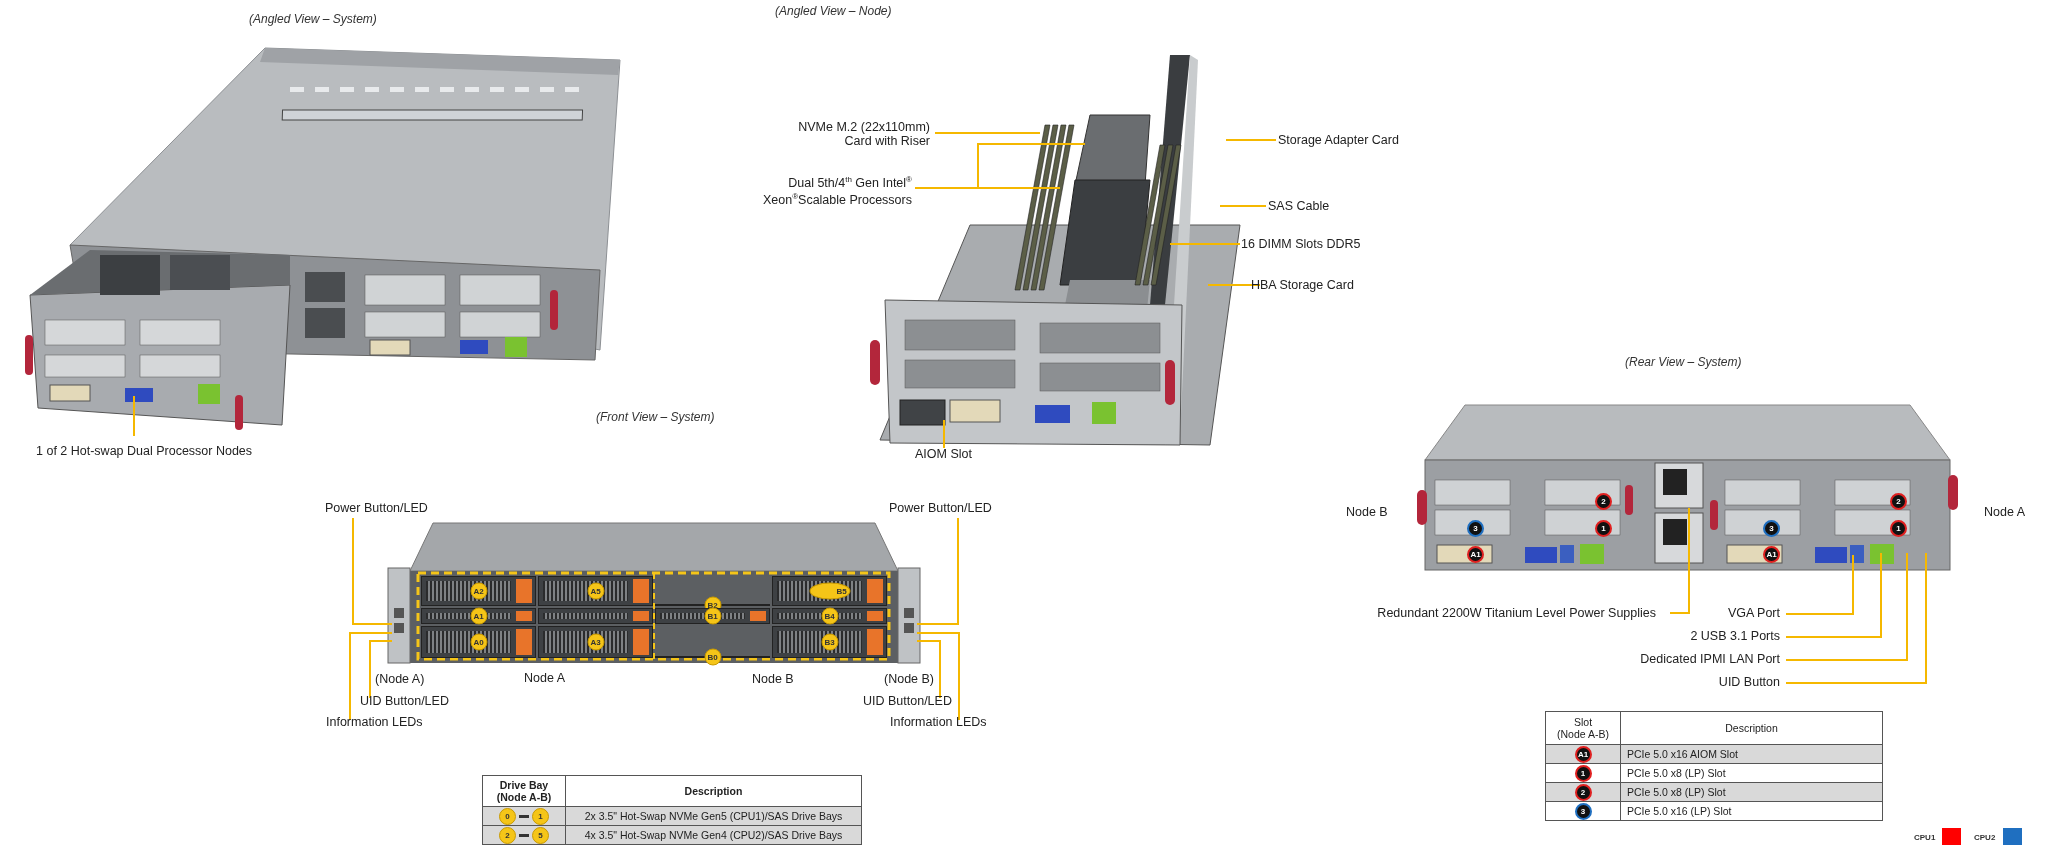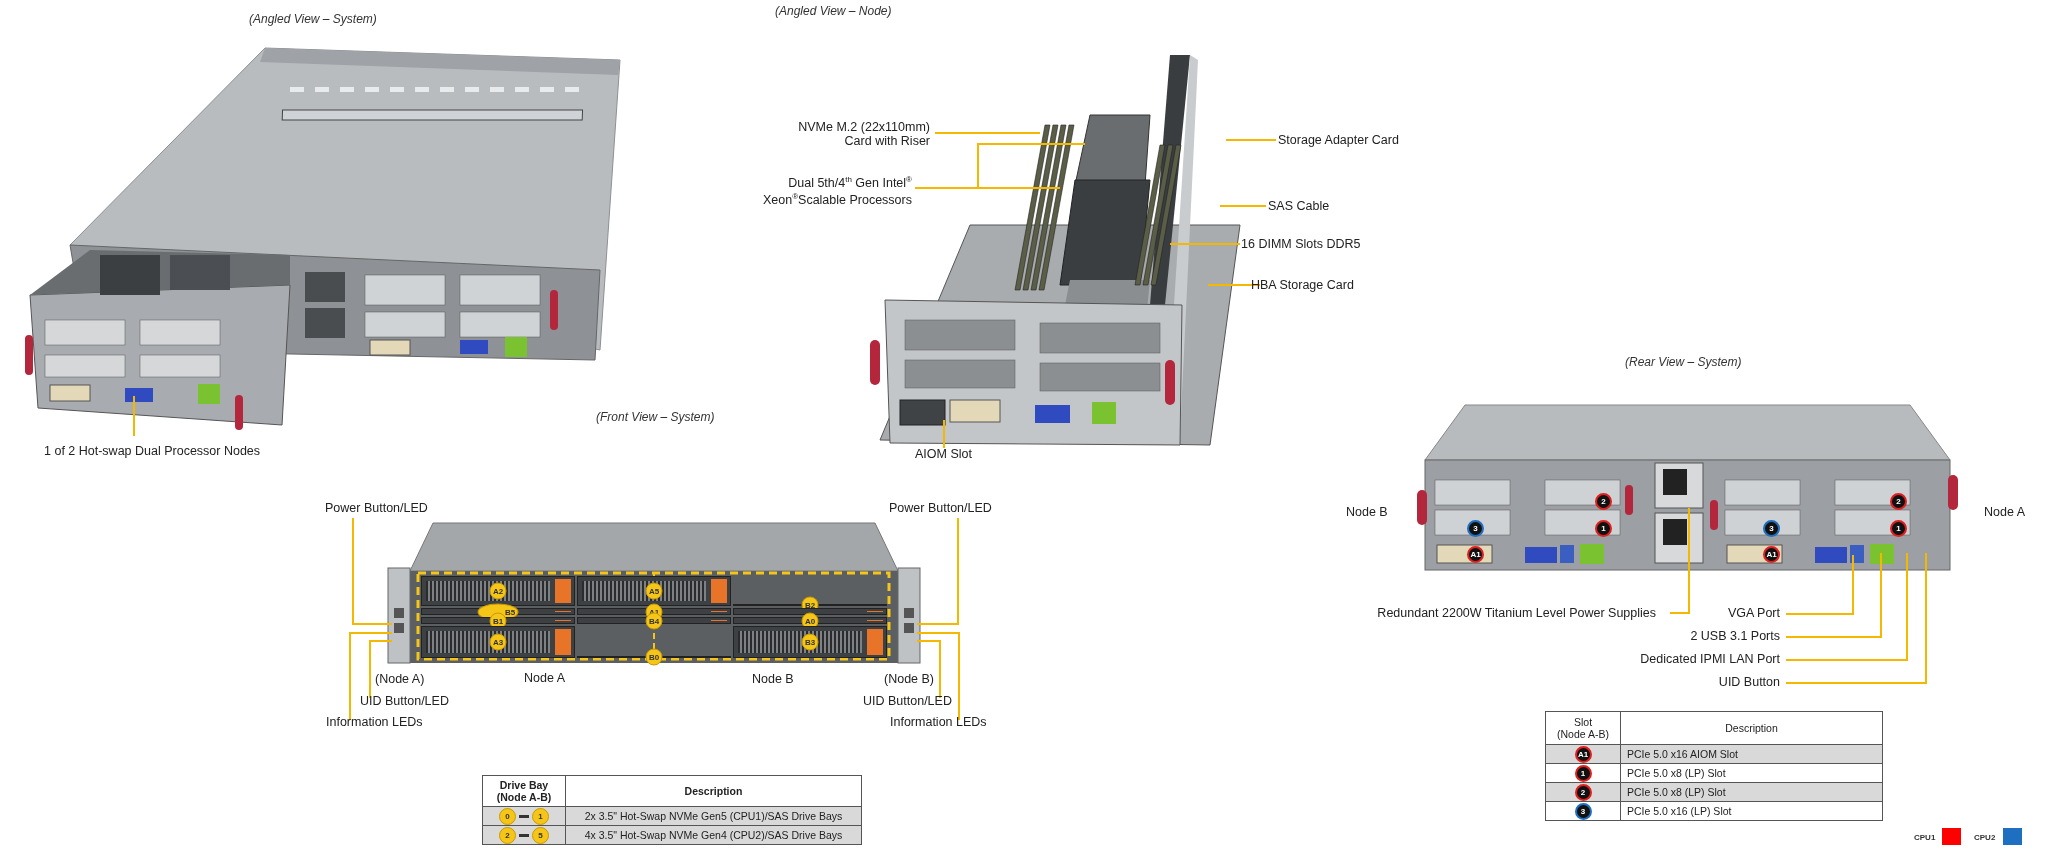--- a/index.html
+++ b/index.html
@@ -80,21 +80,21 @@
       <rect x="440" y="272" width="80" height="25"></rect>
   </g>
   <rect x="285" y="232" width="40" height="30" fill="#4a4d50"></rect>
   <rect x="285" y="268" width="40" height="30" fill="#4a4d50"></rect>
   <rect x="350" y="300" width="40" height="15" fill="#e3d9b9" stroke="#555"></rect>
   <rect x="440" y="300" width="28" height="14" fill="#2f4bbf"></rect>
   <rect x="485" y="297" width="22" height="20" fill="#7ac230"></rect>
   <rect x="530" y="250" width="8" height="40" rx="4" fill="#b3263b"></rect>
 </svg>
 <div class="ln" style="left:133px;top:396px;width:2px;height:40px"></div>
-<div class="abs lbl" style="left:44px;top:444px">1 of 2 Hot-swap  Dual Processor Nodes</div>
+<div class="abs lbl" style="left:36px;top:444px">1 of 2 Hot-swap  Dual Processor Nodes</div>
 
 <svg class="art" style="left:870px;top:55px" width="420" height="390" viewBox="0 0 420 390">
 
   <polygon points="100,170 370,170 340,390 10,385" fill="#a9acaf" stroke="#555"></polygon>
   <polygon points="300,0 320,0 295,250 280,250" fill="#3a3d40"></polygon>
   <polygon points="320,0 328,5 310,380 295,390" fill="#c9ccce"></polygon>
 
   <g fill="#5b5e47" stroke="#222" stroke-width="0.6">
     <polygon points="175,70 180,70 150,235 145,235"></polygon>
       <polygon points="183,70 188,70 158,235 153,235"></polygon>
@@ -157,21 +157,21 @@
     <rect x="22" y="48" width="488" height="92" fill="#5c5f62"></rect>
     <rect x="0" y="45" width="22" height="95" fill="#bfc2c5" stroke="#666"></rect>
     <rect x="510" y="45" width="22" height="95" fill="#bfc2c5" stroke="#666"></rect>
     <rect x="6" y="85" width="10" height="10" fill="#555"></rect>
       <rect x="6" y="100" width="10" height="10" fill="#555"></rect>
     <rect x="516" y="85" width="10" height="10" fill="#555"></rect>
       <rect x="516" y="100" width="10" height="10" fill="#555"></rect>
     <rect x="30" y="50" width="471" height="86" fill="none" stroke="#f5c518" stroke-width="3" stroke-dasharray="8,5"></rect>
     <line x1="266" y1="50" x2="266" y2="136" stroke="#f5c518" stroke-width="2" stroke-dasharray="6,4"></line>
   </svg>
-  <div class="abs" id="bay-grid" style="left:33px;top:53px;width:466px;height:82px;display:grid;grid-template-columns:repeat(3,1fr);grid-template-rows:repeat(3,1fr);gap:2px">
+  <div class="abs" id="bay-grid" style="left:33px;top:53px;width:466px;height:82px;display:grid;grid-template-columns:repeat(4,1fr);grid-template-rows:repeat(3,1fr);gap:2px">
       <div style="position: relative; background: rgb(62, 65, 68); border: 1px solid rgb(34, 34, 34);">
         <div style="position: absolute; inset: 4px 24px 4px 4px; background: repeating-linear-gradient(90deg, rgb(34, 34, 34) 0px, rgb(34, 34, 34) 2px, rgb(154, 157, 160) 2px, rgb(154, 157, 160) 4px); opacity: 0.7;"></div>
         <div style="position: absolute; right: 3px; top: 2px; bottom: 2px; width: 16px; background: rgb(232, 116, 42);"></div>
         <span class="badge y" style="position: absolute; left: 50%; top: 50%; transform: translate(-50%, -50%);">A2</span>
       </div>
       <div style="position: relative; background: rgb(62, 65, 68); border: 1px solid rgb(34, 34, 34);">
         <div style="position: absolute; inset: 4px 24px 4px 4px; background: repeating-linear-gradient(90deg, rgb(34, 34, 34) 0px, rgb(34, 34, 34) 2px, rgb(154, 157, 160) 2px, rgb(154, 157, 160) 4px); opacity: 0.7;"></div>
         <div style="position: absolute; right: 3px; top: 2px; bottom: 2px; width: 16px; background: rgb(232, 116, 42);"></div>
         <span class="badge y" style="position: absolute; left: 50%; top: 50%; transform: translate(-50%, -50%);">A5</span>
       </div>

